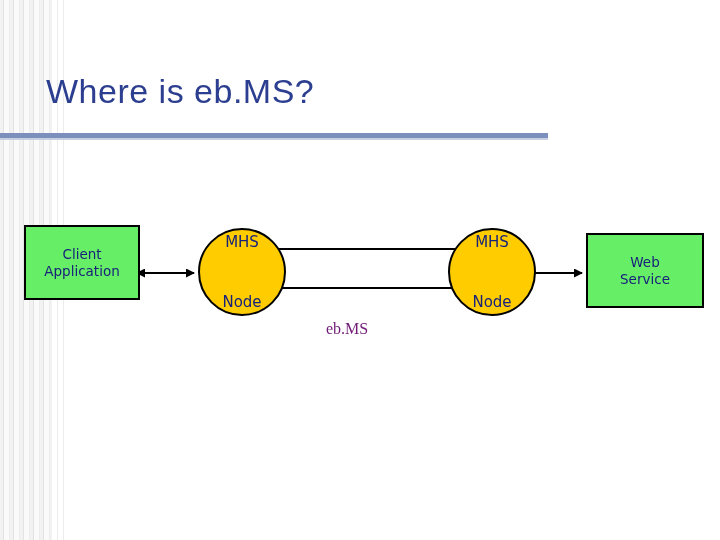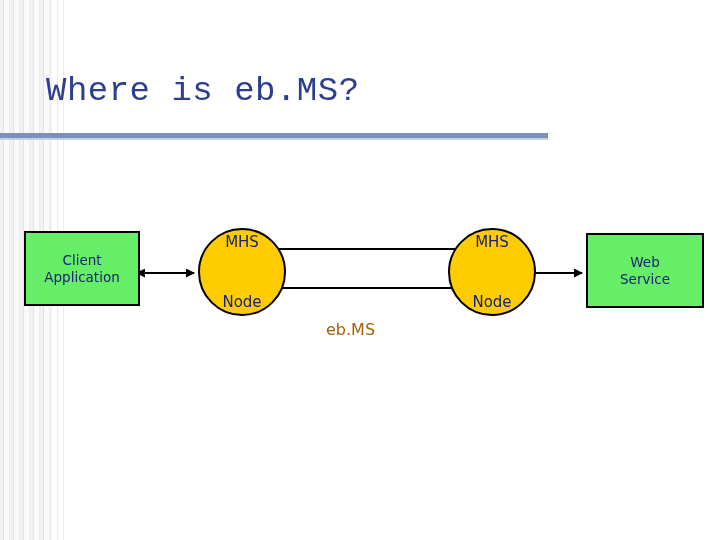--- a/index.html
+++ b/index.html
@@ -44,21 +44,21 @@
       repeating-linear-gradient(to right,
         #ffffff 0px, #ffffff 5px,
         #ececec 5px, #ececec 6px);
   }
   .title {
     position: absolute;
     left: 46px;
     top: 72px;
     font-size: 34px;
     color: #2c3e8f;
-    font-family: Liberation Mono, monospace;
+    font-family: Liberation Sans, sans-serif;
     letter-spacing: 0.5px;
     white-space: nowrap;
   }
   .title-rule {
     position: absolute;
     left: 0px;
     top: 133px;
     width: 548px;
     height: 5px;
     background: #7c90bd;
@@ -82,21 +82,21 @@
     flex-direction: column;
     align-items: center;
     justify-content: center;
     color: #18227a;
     font-size: 13.5px;
     line-height: 17px;
     text-align: center;
   }
   #client-application {
     left: 24px;
-    top: 231px;
+    top: 225px;
     width: 116px;
     height: 75px;
   }
   #web-service {
     left: 586px;
     top: 233px;
     width: 118px;
     height: 75px;
   }
   .circle {
@@ -125,22 +125,23 @@
     left: 448px;
     top: 228px;
     width: 88px;
     height: 88px;
   }
   .caption {
     position: absolute;
     left: 326px;
     top: 320px;
     font-size: 16px;
-    color: #a16207;
+    color: #701a75;
     white-space: nowrap;
+    font-family: Liberation Serif, serif;
   }
   svg.connectors {
     position: absolute;
     left: 0;
     top: 0;
     width: 720px;
     height: 540px;
     overflow: visible;
   }
 </style>

